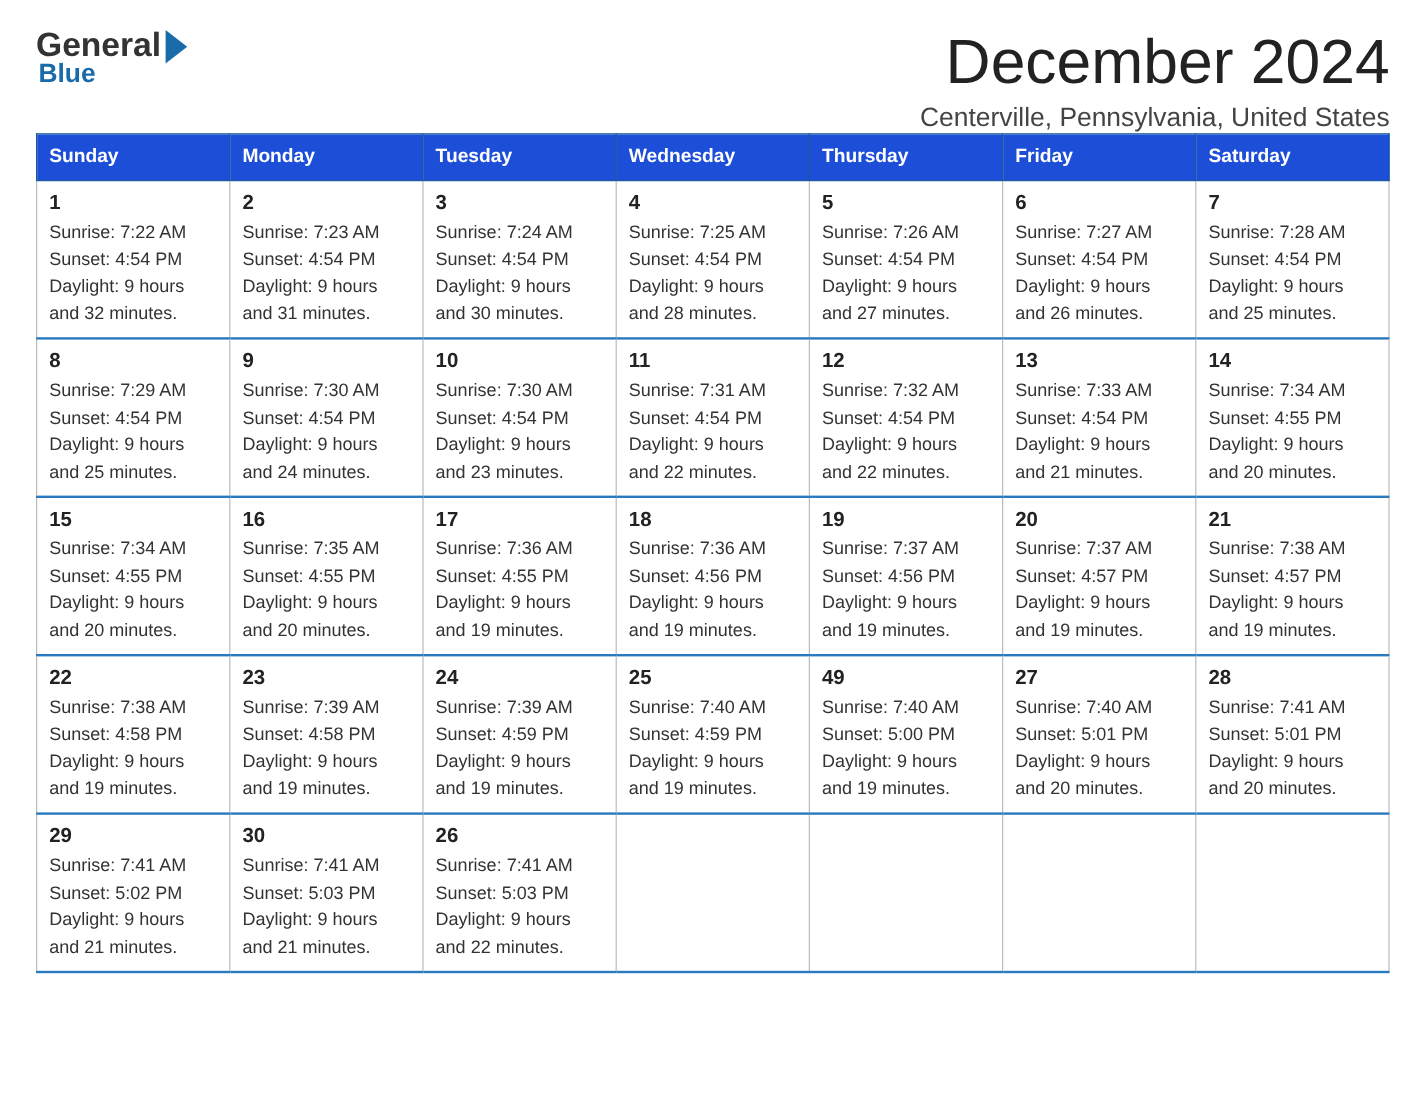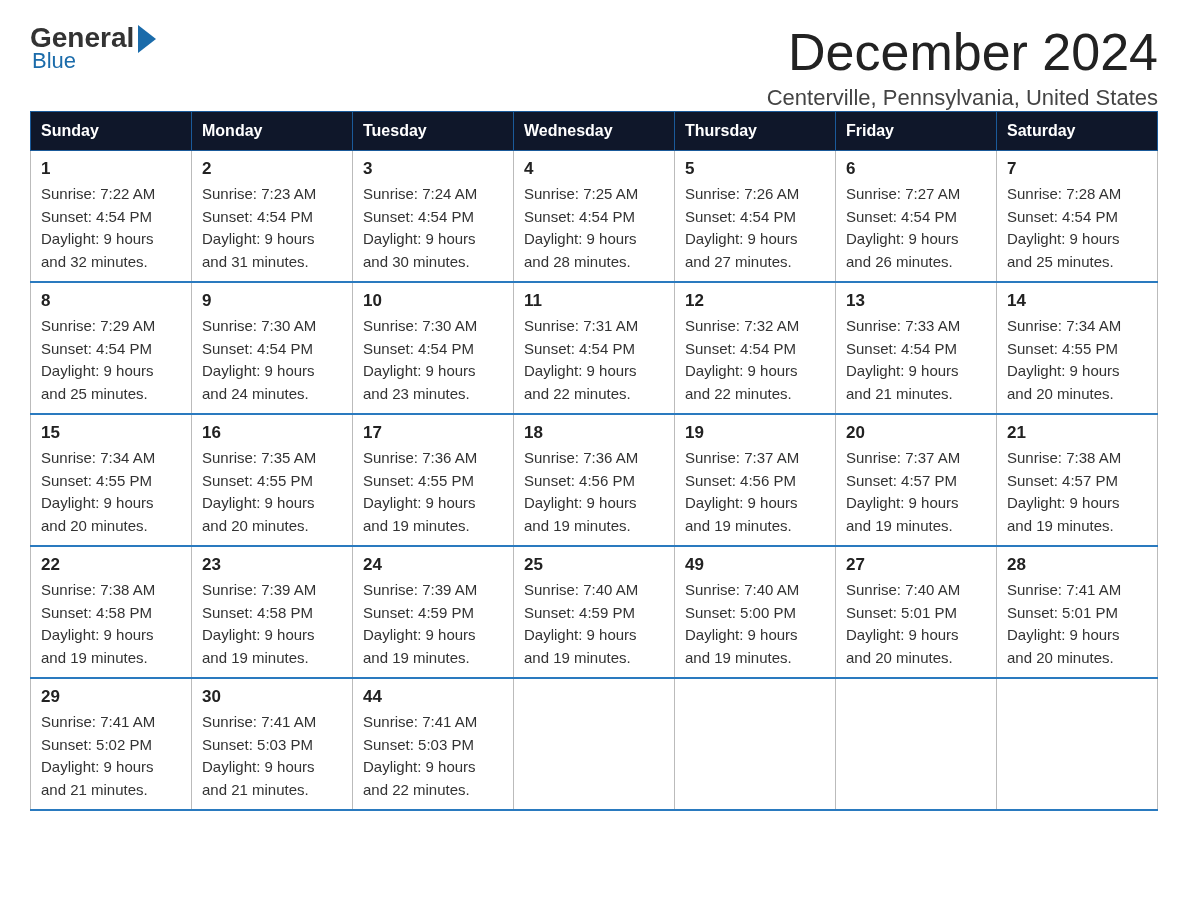--- a/index.html
+++ b/index.html
@@ -33,21 +33,21 @@
       width: 0;
       height: 0;
       border-top: 14px solid transparent;
       border-bottom: 14px solid transparent;
       border-left: 18px solid #1a6baa;
       margin-left: 4px;
       margin-bottom: -2px;
     }
     .logo-blue {
       font-size: 22px;
-      font-weight: normal;
+      font-weight: bold;
       color: #1a6baa;
       margin-top: -4px;
       margin-left: 2px;
     }
     .title-block {
       text-align: right;
     }
     .month-title {
       font-size: 52px;
       font-weight: normal;
@@ -58,21 +58,21 @@
       font-size: 22px;
       color: #444;
       margin-top: 4px;
     }
     .calendar-table {
       width: 100%;
       border-collapse: collapse;
       border: 1px solid #aaa;
     }
     .calendar-table th {
-      background-color: #0f172a;
+      background-color: #1d4ed8;
       color: #ffffff;
       padding: 10px 10px;
       font-size: 16px;
       font-weight: bold;
       text-align: left;
       border: 1px solid #1a5a9a;
     }
     .calendar-table td {
       vertical-align: top;
       padding: 8px 10px;
@@ -251,21 +251,21 @@
       <tr class="week-row">
         <td>
           <div class="day-number">29</div>
           <div class="day-info">Sunrise: 7:41 AM<br>Sunset: 5:02 PM<br>Daylight: 9 hours<br>and 21 minutes.</div>
         </td>
         <td>
           <div class="day-number">30</div>
           <div class="day-info">Sunrise: 7:41 AM<br>Sunset: 5:03 PM<br>Daylight: 9 hours<br>and 21 minutes.</div>
         </td>
         <td>
-          <div class="day-number">44</div>
+          <div class="day-number">26</div>
           <div class="day-info">Sunrise: 7:41 AM<br>Sunset: 5:03 PM<br>Daylight: 9 hours<br>and 22 minutes.</div>
         </td>
         <td class="empty-cell"></td>
         <td class="empty-cell"></td>
         <td class="empty-cell"></td>
         <td class="empty-cell"></td>
       </tr>
     </tbody>
 </table>
 

